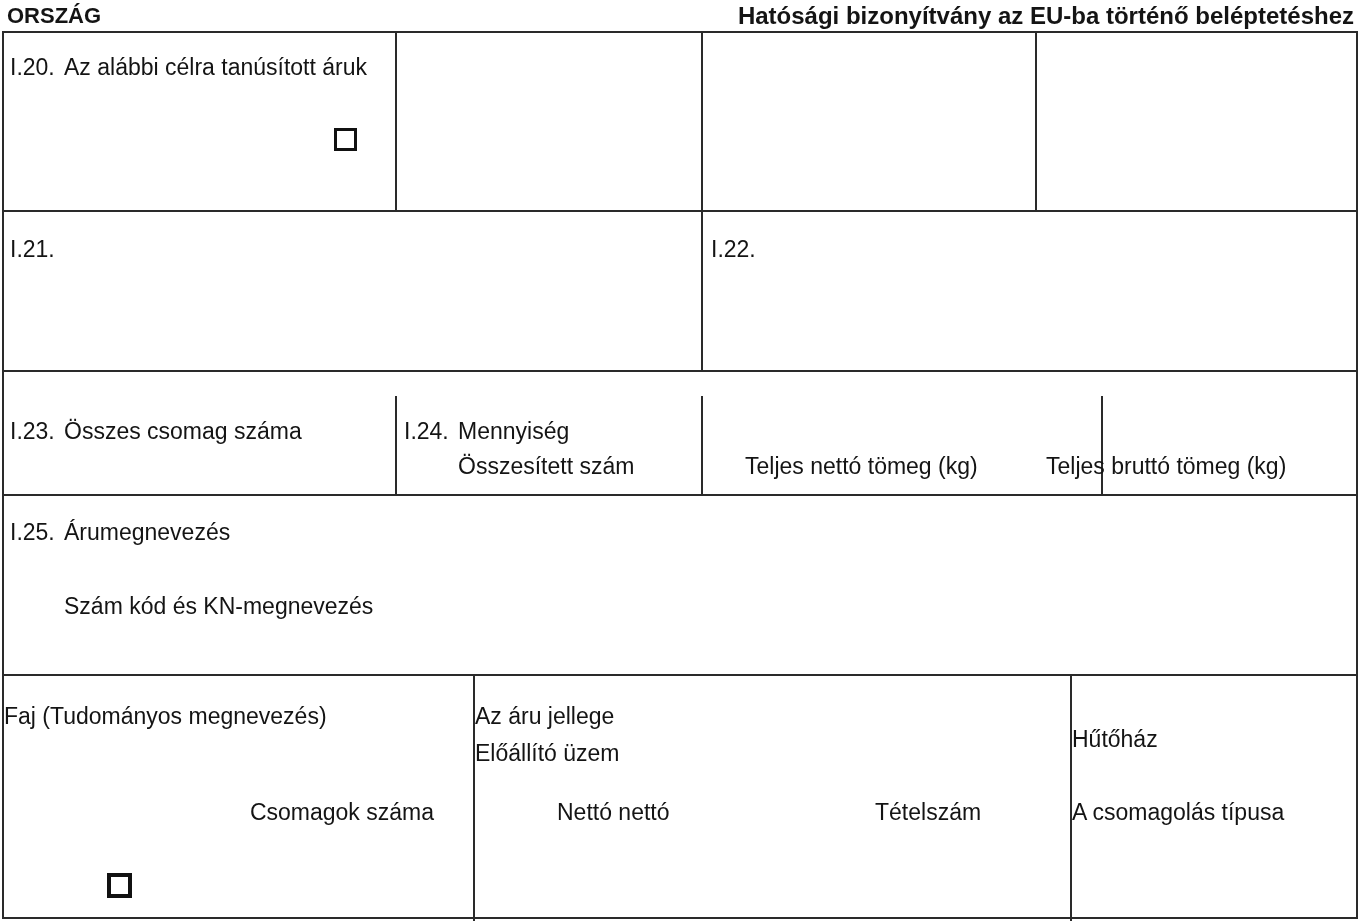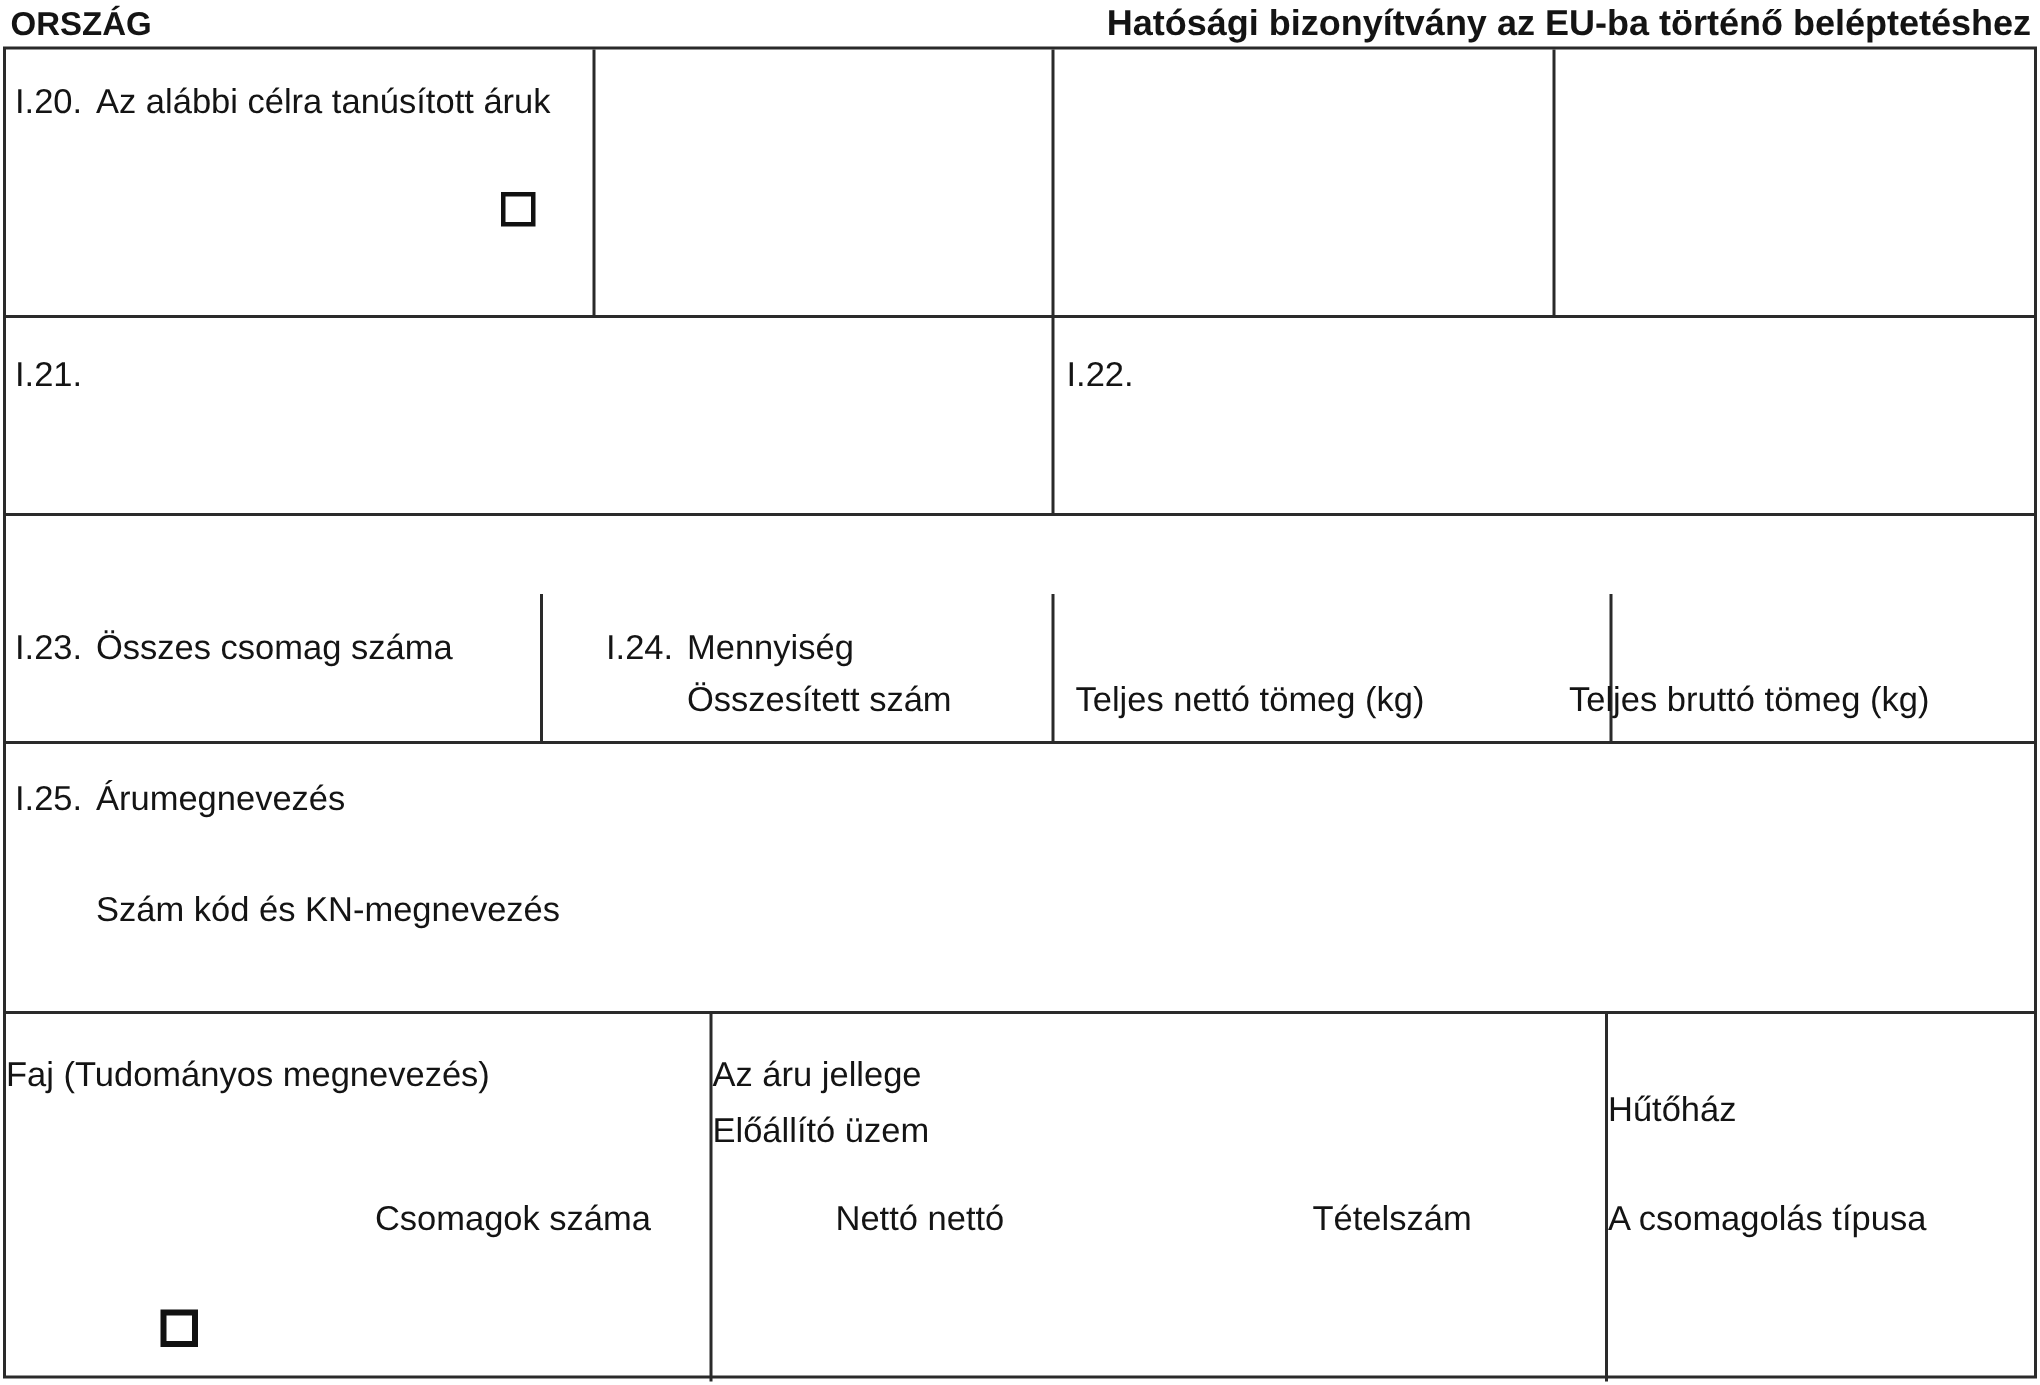--- a/index.html
+++ b/index.html
@@ -43,40 +43,40 @@
       <div class="cell" style="left:0;width:393px;">
         <span class="t" style="left:6px;top:21px;">I.20.</span>
         <span class="t" style="left:60px;top:21px;">Az alábbi célra tanúsított áruk</span>
         <span class="chk small" style="left:330px;top:95px;"></span>
       </div>
       <div class="cell" style="left:393px;width:306px;"></div>
       <div class="cell" style="left:699px;width:334px;"></div>
       <div class="cell last" style="left:1033px;width:319px;"></div>
     </div>
 
-    <div class="row" style="top:179px;height:132px;">
+    <div class="row" style="top:179px;height:160px;">
       <div class="cell" style="left:0;width:699px;">
         <span class="t" style="left:6px;top:24px;">I.21.</span>
       </div>
       <div class="cell last" style="left:699px;width:653px;">
         <span class="t" style="left:8px;top:24px;">I.22.</span>
       </div>
     </div>
 
     <div class="row" style="top:363px;height:100px;">
-      <div class="cell" style="left:0;width:358px;padding-left:22px;">
+      <div class="cell" style="left:0;width:393px;padding-left:22px;">
         <span class="t" style="left:6px;top:22px;">I.23.</span>
         <span class="t" style="left:60px;top:22px;">Összes csomag száma</span>
       </div>
       <div class="cell" style="left:393px;width:306px;">
         <span class="t" style="left:7px;top:22px;">I.24.</span>
         <span class="t" style="left:61px;top:22px;">Mennyiség</span>
         <span class="t" style="left:61px;top:57px;">Összesített szám</span>
       </div>
-      <div class="cell" style="left:703px;width:368px;">
+      <div class="cell" style="left:731px;width:368px;">
         <span class="t" style="left:10px;top:57px;">Teljes nettó tömeg (kg)</span>
       </div>
       <div class="cell last" style="left:1033px;width:319px;">
         <span class="t" style="left:9px;top:57px;">Teljes bruttó tömeg (kg)</span>
       </div>
     </div>
 
     <div class="row" style="top:463px;height:180px;">
       <div class="cell last" style="left:0;width:1352px;">
         <span class="t" style="left:6px;top:23px;">I.25.</span>

